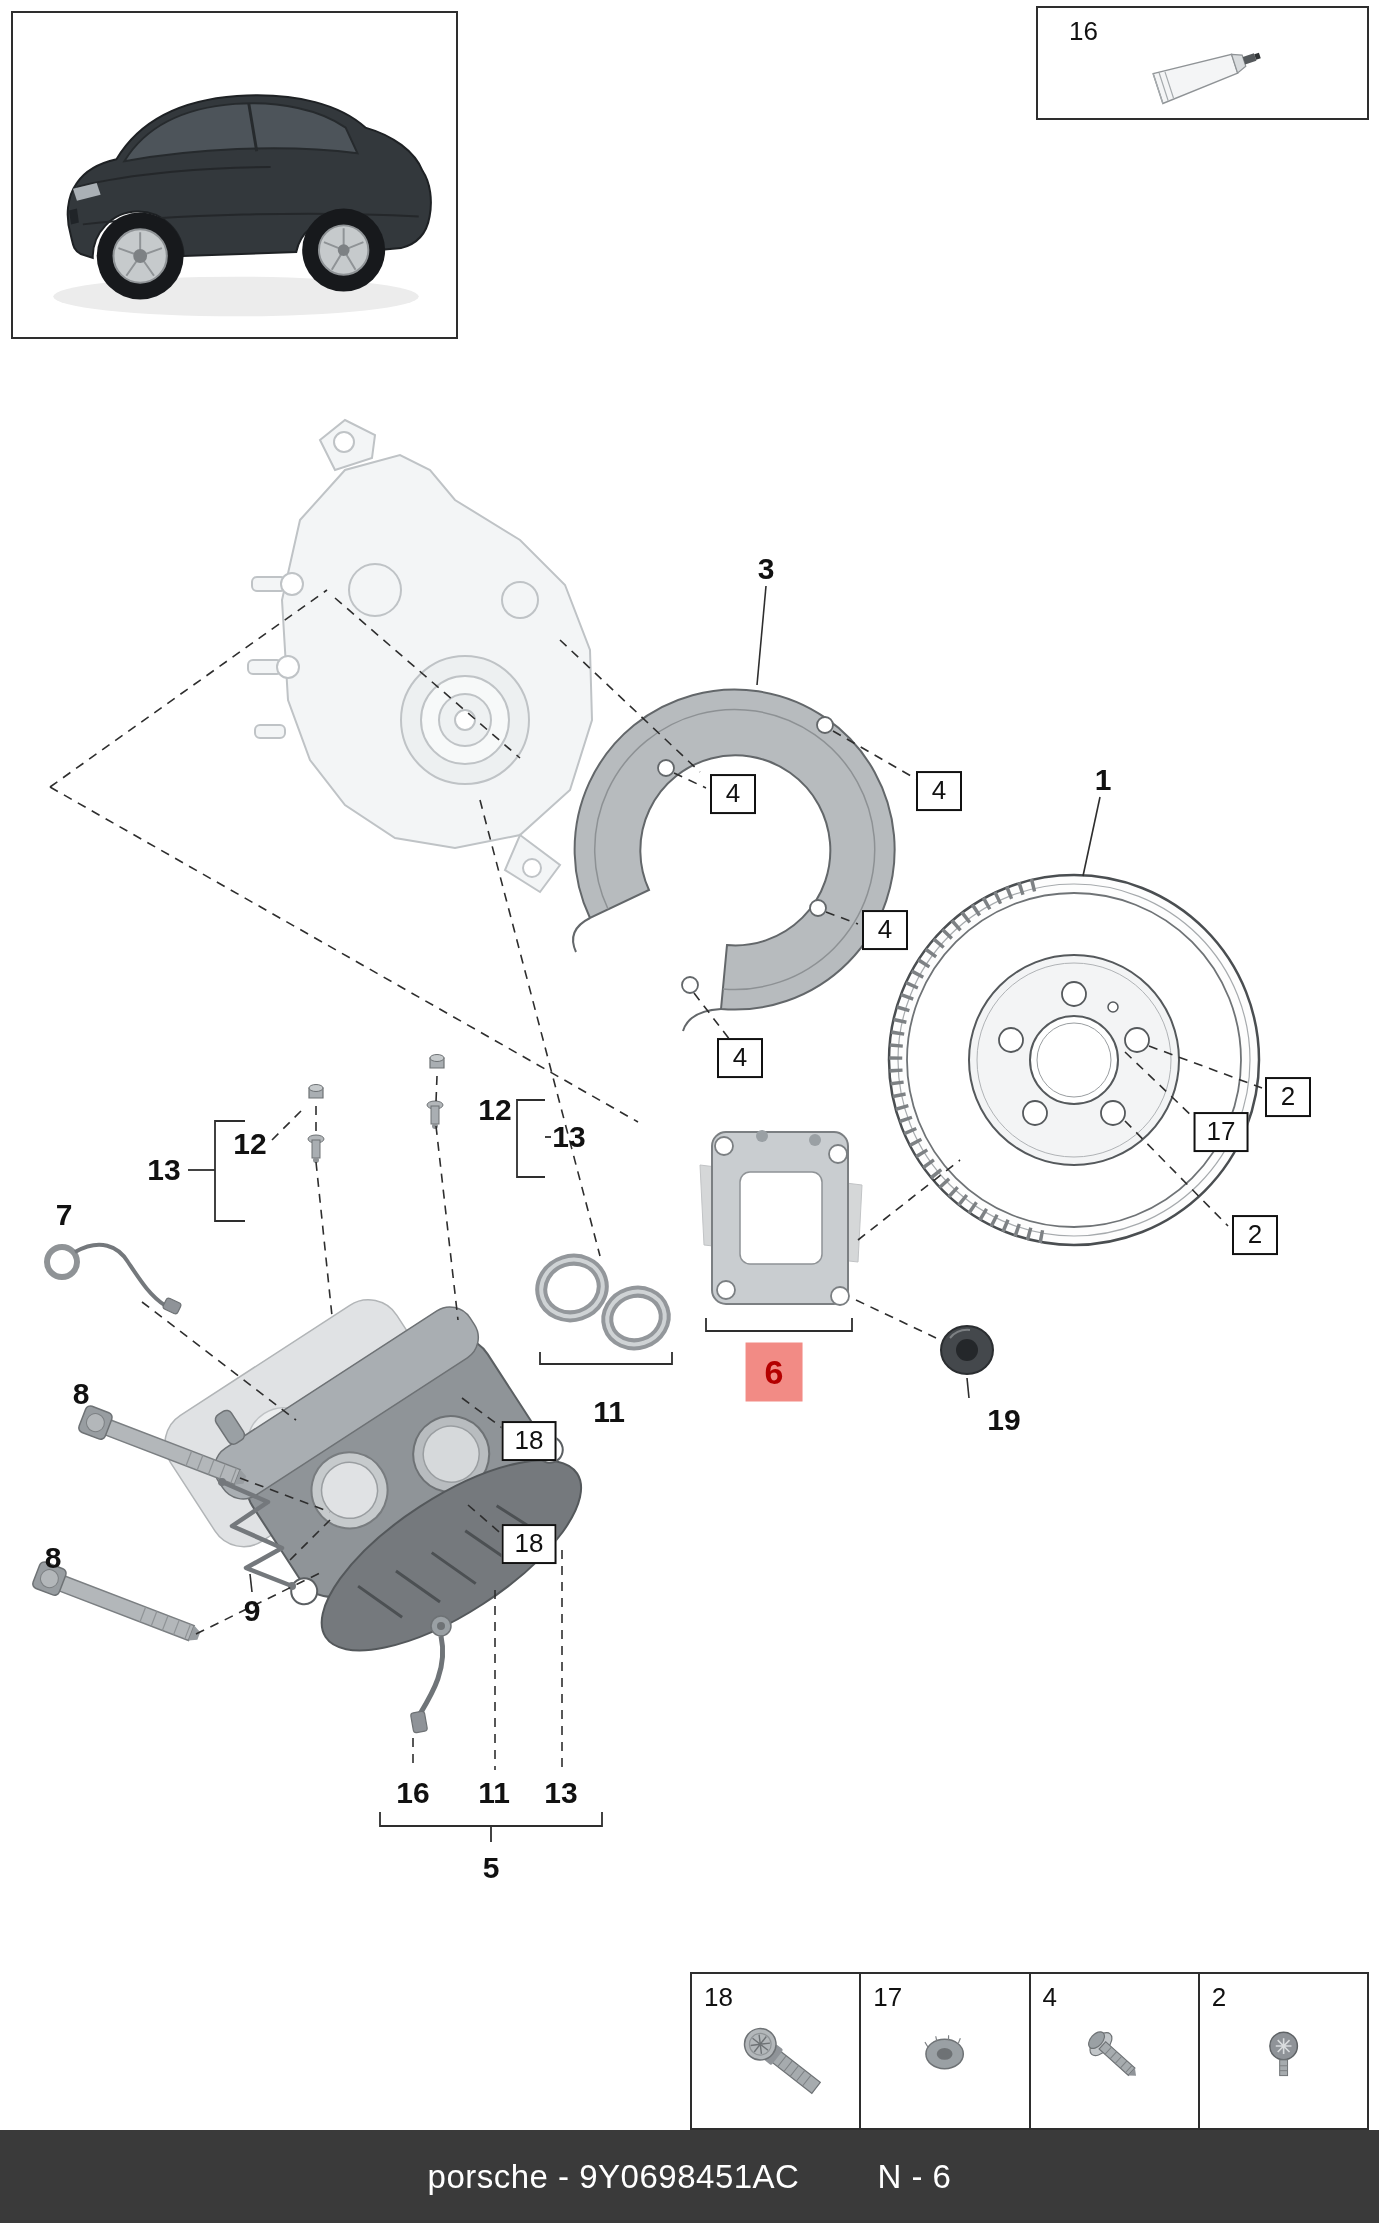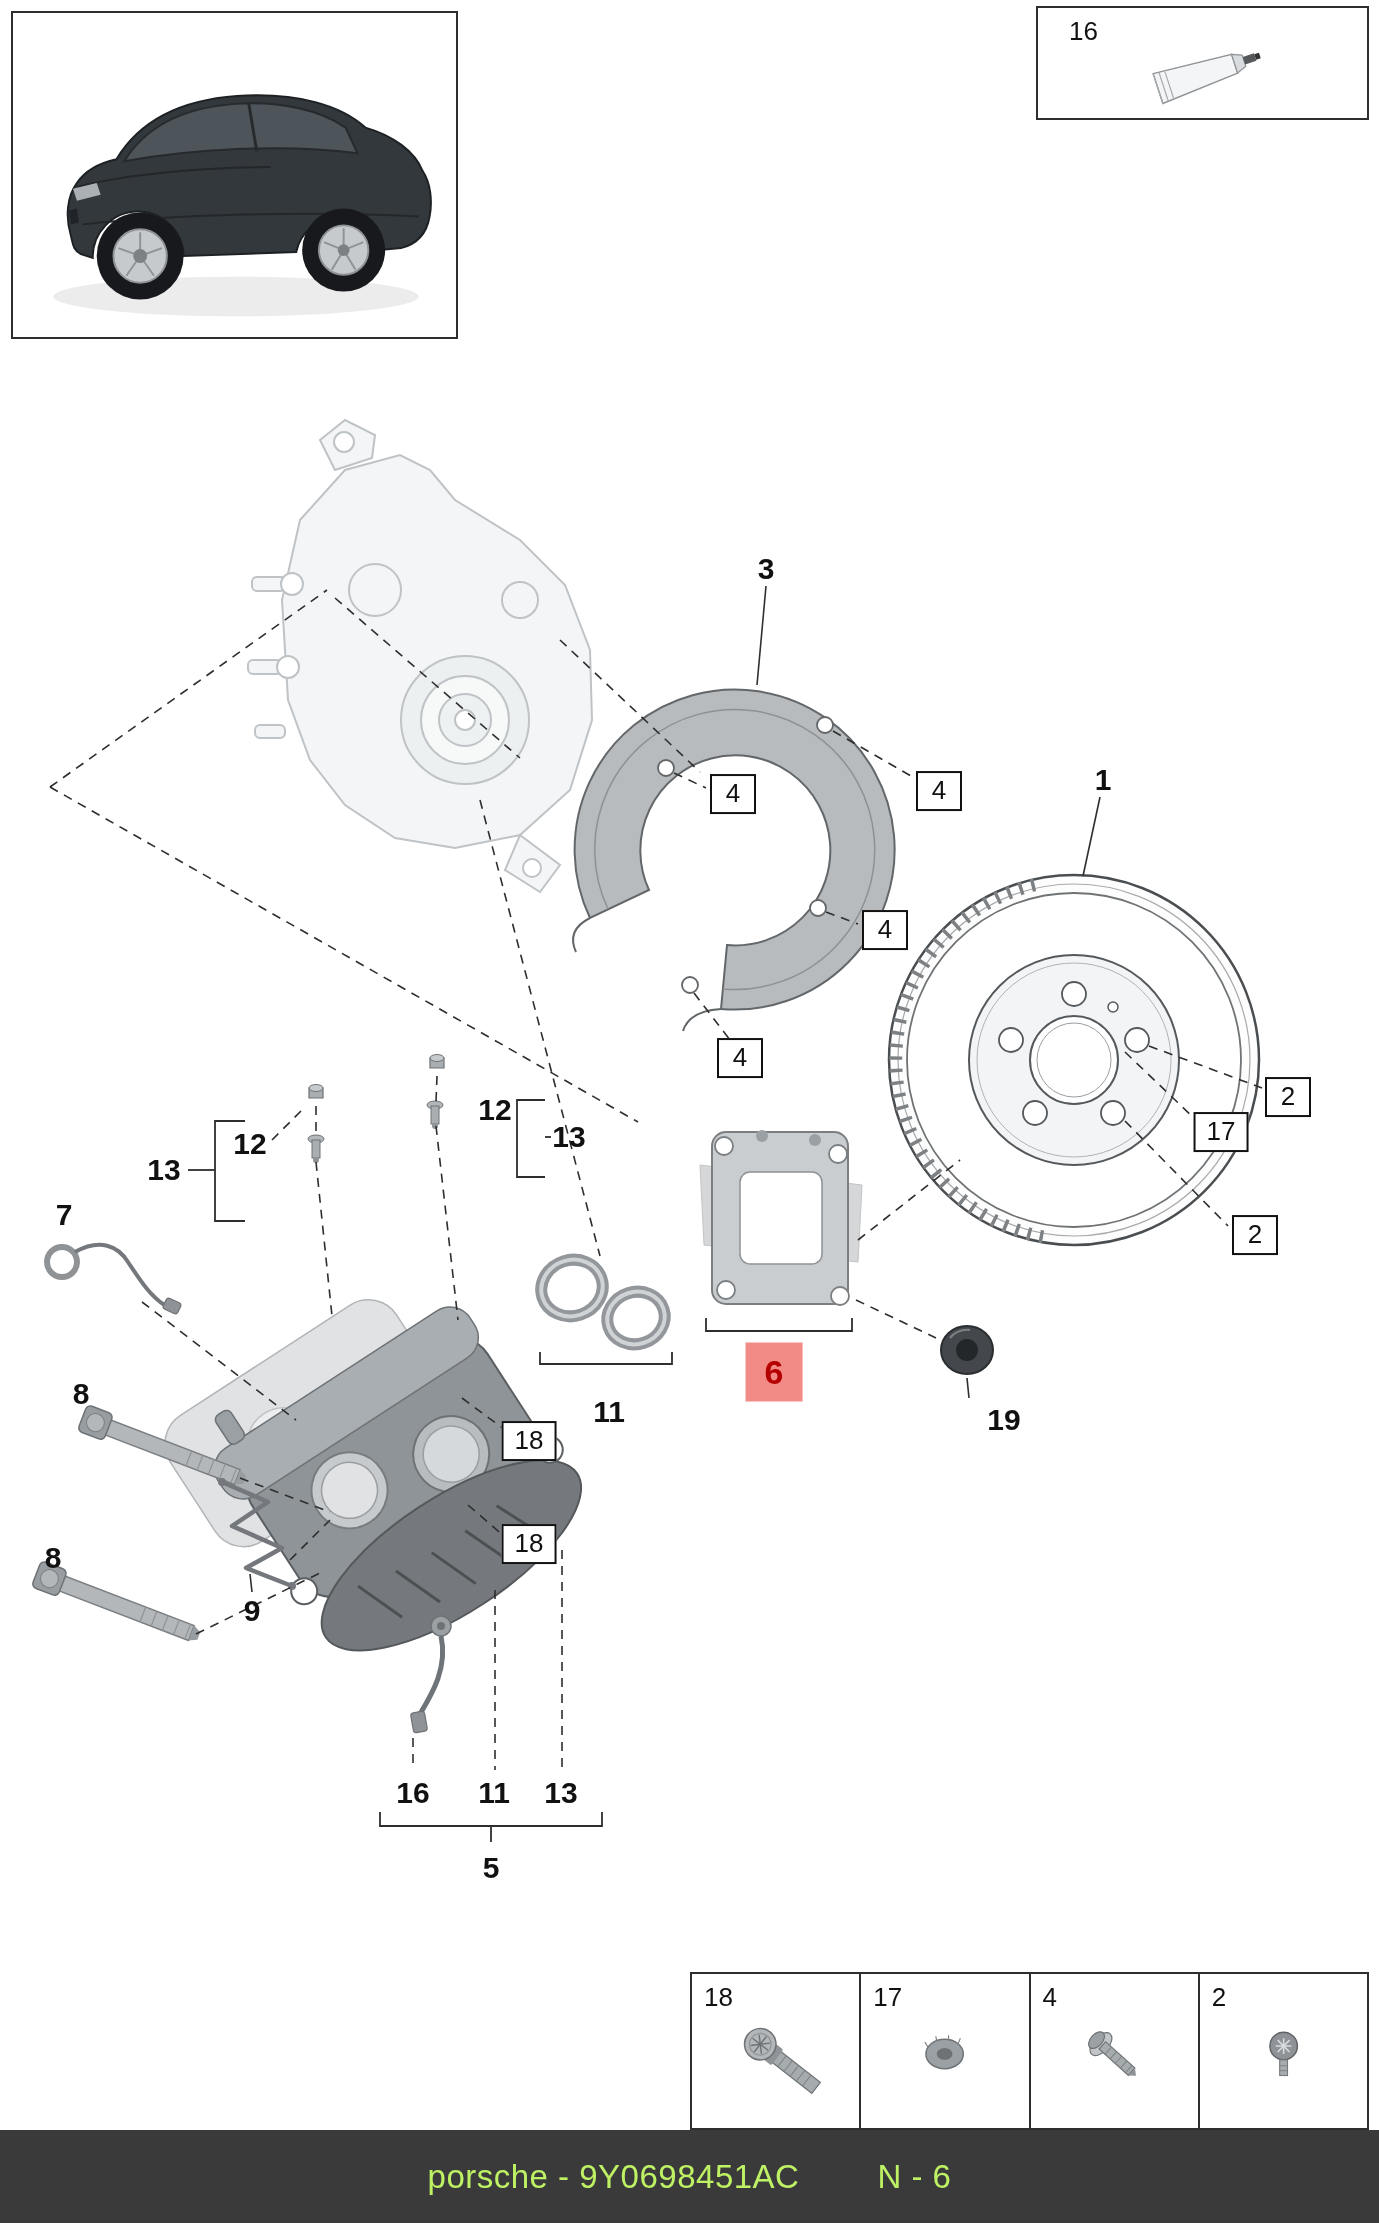--- a/index.html
+++ b/index.html
@@ -16,21 +16,21 @@
   .legend-box{position:absolute;left:1036px;top:6px;width:333px;height:114px;border:2px solid #2e2e2e;box-sizing:border-box;display:flex;background:#fff;}
   .legend-cell{position:relative;flex:1;box-sizing:border-box;margin-left:19px;}
   .legend-cell + .legend-cell{border-left:2px solid #2e2e2e;}
   .cell-num{position:absolute;left:12px;top:8px;font-size:26px;font-weight:500;color:#111;}
   .cell-icon{position:absolute;left:0;top:0;width:100%;height:100%;}
   
   .fastener-table{position:absolute;left:690px;top:1972px;width:679px;height:158px;border:2px solid #2e2e2e;box-sizing:border-box;display:flex;background:#fff;}
   .fastener-cell{position:relative;flex:1;box-sizing:border-box;}
   .fastener-cell + .fastener-cell{border-left:2px solid #2e2e2e;}
   
-  .footer{position:absolute;left:0;top:2130px;width:1379px;height:93px;background:#3a3a3a;color:#bef264;display:flex;align-items:center;justify-content:center;gap:78px;font-size:33px;font-weight:400;letter-spacing:0.5px;}
+  .footer{position:absolute;left:0;top:2130px;width:1379px;height:93px;background:#3a3a3a;color:#ffffff;display:flex;align-items:center;justify-content:center;gap:78px;font-size:33px;font-weight:400;letter-spacing:0.5px;}
 </style>
 </head>
 <body>
 
 <div class="page">
 
   <div class="car-box">
     <svg width="443" height="324" viewBox="0 0 447 328">
       <ellipse cx="225" cy="287" rx="185" ry="20" fill="#ececec"></ellipse>
       <path d="M58,226 C52,206 54,186 64,172 C72,160 86,152 104,148 C128,108 170,88 226,84 C288,80 332,94 356,116 C384,124 406,140 414,160 C422,172 424,190 421,206 C418,224 408,234 392,238 L368,240 A42,42 0 0 0 286,242 L172,246 A46,46 0 0 0 80,248 L68,244 C60,240 60,234 58,226 Z" fill="#33383c" stroke="#1e2124" stroke-width="2"></path>

